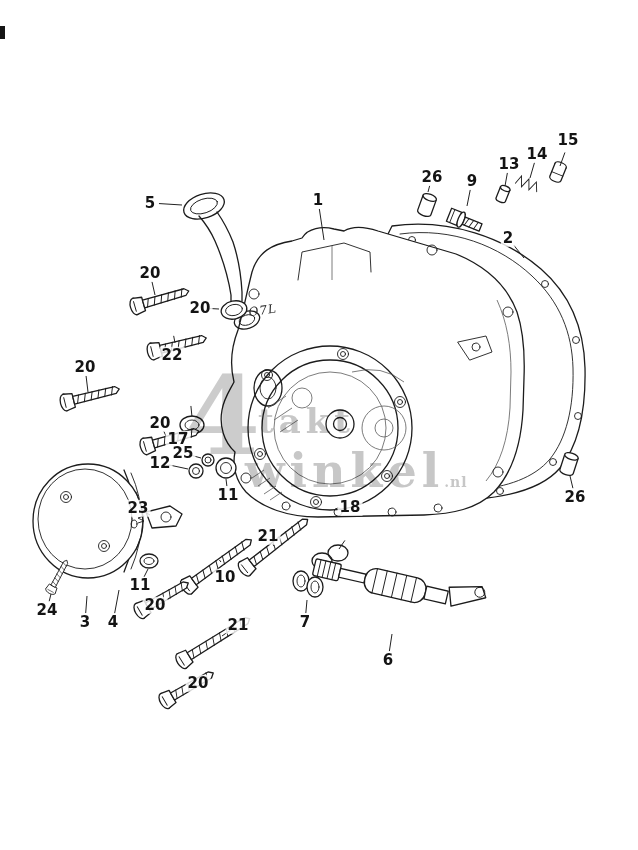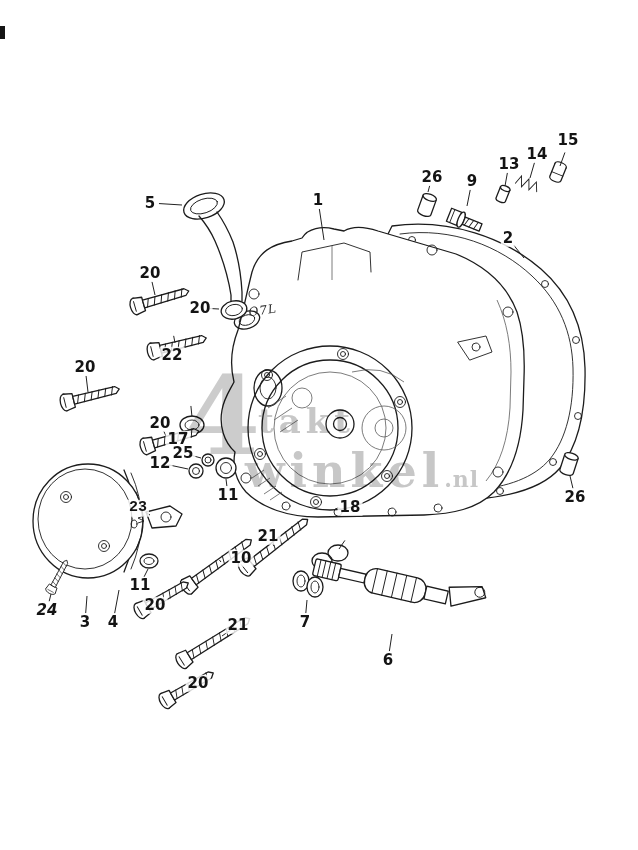--- a/index.html
+++ b/index.html
@@ -17,21 +17,21 @@
   .ln2{fill:none;stroke:#1c1c1c;stroke-width:0.9;stroke-linecap:round;}
   .lt{fill:none;stroke:#5a5a5a;stroke-width:0.8;}
   .fw{fill:#ffffff;}
   .cast{font:italic 12px "DejaVu Serif",serif;fill:#2a2a2a;letter-spacing:1px;}
   
   .watermark{position:absolute;left:185px;top:378px;z-index:3;mix-blend-mode:multiply;
              color:#c7c7c7;font-family:"DejaVu Serif",serif;font-weight:bold;pointer-events:none;}
   .wm-4{position:absolute;left:0;top:-16px;font-size:108px;color:#cccccc;line-height:1;}
   .wm-line1{position:absolute;left:73px;top:26px;font-size:34px;letter-spacing:5px;line-height:1;}
   .wm-line2{position:absolute;left:60px;top:70px;font-size:46px;letter-spacing:5px;line-height:1;white-space:nowrap;}
-  .wm-nl{font-size:22px;letter-spacing:1px;}
+  .wm-nl{font-size:14px;letter-spacing:1px;}
 </style>
 </head>
 <body>
 
 <div class="stage">
 
   <svg id="diagram-svg" viewBox="0 0 638 850" width="638" height="850">
     <defs>
       <g id="sym-screw-short">
         <ellipse cx="2" cy="0" rx="4.5" ry="8.5" class="ln fw"></ellipse>
@@ -306,27 +306,27 @@
       <div class="callout" style="left: 508px; top: 238px;">2</div>
       <div class="callout" style="left: 150px; top: 273px;">20</div>
       <div class="callout" style="left: 200px; top: 308px;">20</div>
       <div class="callout" style="left: 172px; top: 327px; margin-top: 28px;">22</div>
       <div class="callout" style="left: 85px; top: 367px;">20</div>
       <div class="callout" style="left: 178px; top: 397px; margin-top: 42px;">17</div>
       <div class="callout" style="left: 160px; top: 423px;">20</div>
       <div class="callout" style="left: 160px; top: 463px;">12</div>
       <div class="callout" style="left: 183px; top: 453px;">25</div>
       <div class="callout" style="left: 228px; top: 495px;">11</div>
-      <div class="callout" style="left: 138px; top: 508px; font-family: Liberation Mono, monospace;">23</div>
+      <div class="callout" style="left: 138px; top: 508px;">23</div>
       <div class="callout" style="left: 268px; top: 536px;">21</div>
       <div class="callout" style="left: 350px; top: 507px;">18</div>
-      <div class="callout" style="left: 225px; top: 558px; margin-left: 16px;">10</div>
+      <div class="callout" style="left: 225px; top: 577px;">10</div>
       <div class="callout" style="left: 140px; top: 585px;">11</div>
       <div class="callout" style="left: 155px; top: 605px;">20</div>
-      <div class="callout" style="left: 47px; top: 610px; font-style: italic;">24</div>
+      <div class="callout" style="left: 47px; top: 610px;">24</div>
       <div class="callout" style="left: 85px; top: 622px;">3</div>
       <div class="callout" style="left: 113px; top: 622px;">4</div>
       <div class="callout" style="left: 238px; top: 625px;">21</div>
       <div class="callout" style="left: 305px; top: 622px;">7</div>
       <div class="callout" style="left: 388px; top: 660px;">6</div>
       <div class="callout" style="left: 198px; top: 683px;">20</div>
       <div class="callout" style="left: 575px; top: 497px;">26</div>
     </div>
 
 </div>

